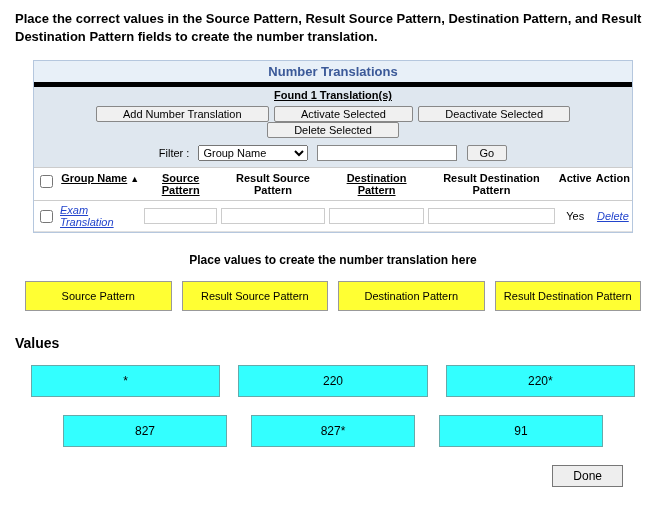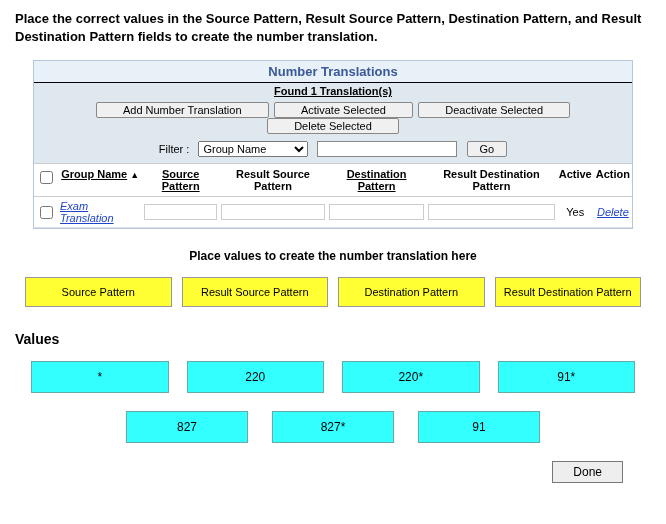--- a/index.html
+++ b/index.html
@@ -21,21 +21,21 @@
     margin: 0 18px 20px 18px;
     border: 1px solid #b5c7de;
   }
   .panel-title {
     background: #e8f0f8;
     color: #3b5998;
     font-weight: bold;
     text-align: center;
     padding: 3px 16px;
     font-size: 13px;
-    border-bottom: 1px solid #000000;
+    border-bottom: 5px solid #000000;
   }
   .panel-sub {
     background: #dfe7ef;
     text-align: center;
     font-weight: bold;
     font-size: 11px;
     padding: 2px 0;
     text-decoration: underline;
   }
   .toolbar {
@@ -134,21 +134,21 @@
     margin: 0 0 14px 0;
   }
   .value-row {
     display: flex;
     justify-content: center;
     gap: 24px;
     margin: 0 0 18px 0;
   }
   .value-row.first { justify-content: space-between; margin-left:16px; margin-right:16px; gap:18px;}
   .value-tile {
-    width: 122px;
+    width: 164px;
     background: #33ffff;
     border: 1px solid #6aa;
     text-align: center;
     padding: 8px 4px;
     font-size: 12px;
     cursor: move;
   }
   .value-row.first .value-tile { flex: 1; width: auto; }
   .done-row {
     text-align: right;
@@ -228,21 +228,20 @@
   <div class="slot">Destination Pattern</div>
   <div class="slot">Result Destination Pattern</div>
 </div>
 
 <div class="values-heading">Values</div>
 
 <div class="value-row first">
   <div class="value-tile">*</div>
   <div class="value-tile">220</div>
   <div class="value-tile">220*</div>
-  <div class="value-tile">91*</div>
 </div>
 
 <div class="value-row">
   <div class="value-tile">827</div>
   <div class="value-tile">827*</div>
   <div class="value-tile">91</div>
 </div>
 
 <div class="done-row">
   <button>Done</button>

